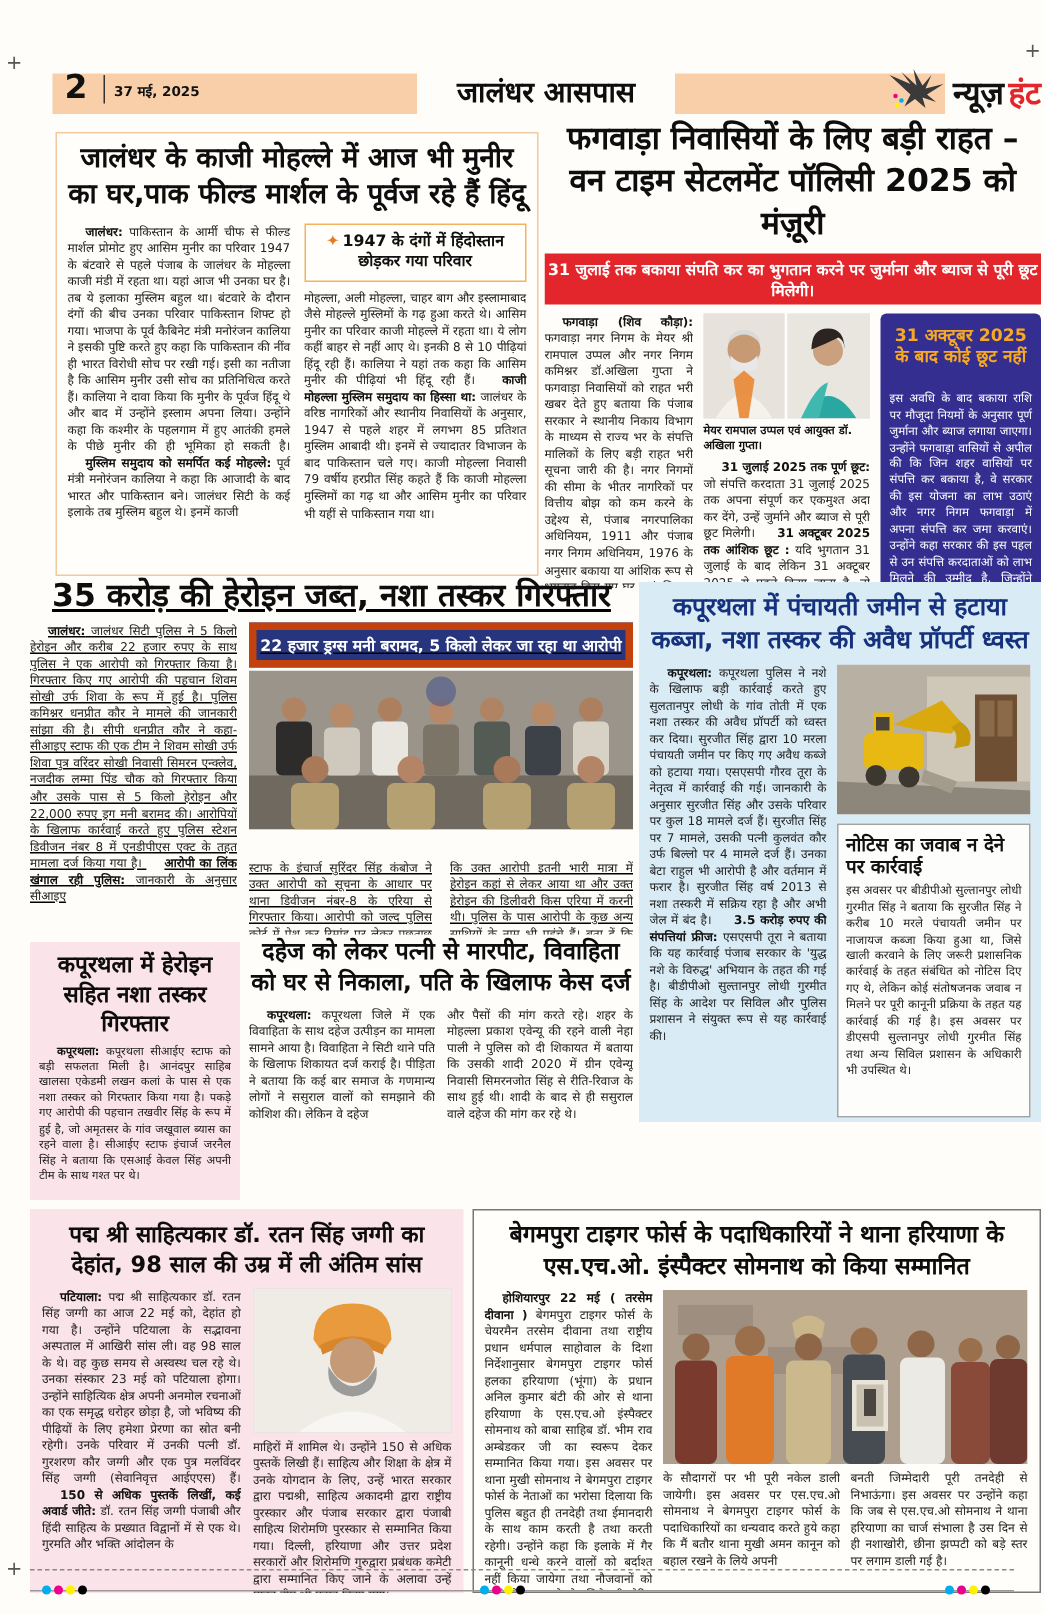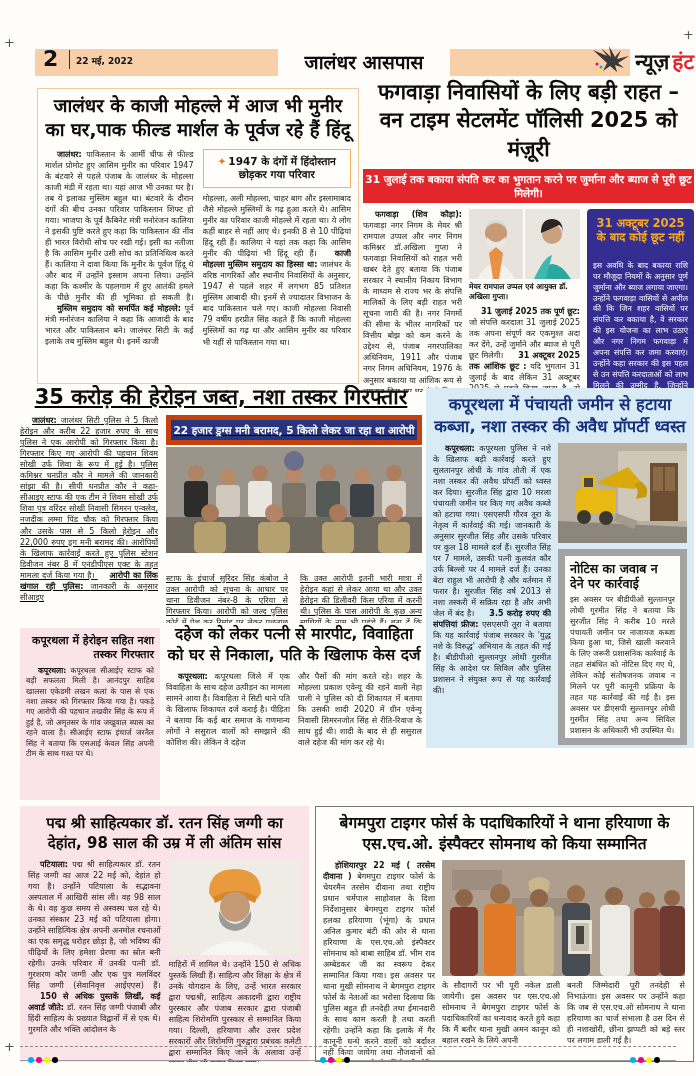--- a/index.html
+++ b/index.html
@@ -54,36 +54,36 @@
   .a3-body { display:flex; gap:8px; }
   .a3-left { width:138px; height:200px; }
   .a3-right { width:256px; }
   .strap { background:var(--strap_blue,#27357e); color:#fff; font-weight:700; font-size:10.5px; text-align:center; padding:3px 2px; border:5px solid #c2410c; }
   .a3-photo { margin-top:2px; }
   .a3-undercols { display:flex; gap:12px; margin-top:20px; height:78px; }
   .a3-undercols .c { flex:1; }
 
   
   .a4 { position:absolute; left:20px; top:628px; width:140px; height:172px; background:var(--pink,#fbe3ea); padding:6px 6px; overflow:hidden; }
-  .a4 .hl { font-size:11px; line-height:1.3; text-align:right; margin-bottom:3px; }
+  .a4 .hl { font-size:15px; line-height:1.3; text-align:center; margin-bottom:3px; }
   .a4 .bodytxt { font-size:7.6px; }
 
   
   .a5 { position:absolute; left:166px; top:624px; width:256px; height:178px; overflow:hidden; }
   .a5 .hl { font-size:15.5px; line-height:1.35; margin-bottom:5px; }
   .a5-cols { display:flex; gap:8px; height:110px; }
   .a5-cols .c { flex:1; }
 
   
   .a6 { position:absolute; left:426px; top:388px; width:268px; height:360px; background:var(--light_blue,#d9ecf6); padding:6px 7px; overflow:hidden; }
   .a6 .hl { font-size:16.5px; line-height:1.35; color:#15307c; margin-bottom:4px; }
   .a6-body { display:flex; gap:7px; }
   .a6-left { width:118px; height:292px; }
   .a6-right { width:129px; }
-  .noticebox { background:#fdfdfb; border:7px solid #a3a3a3; margin-top:6px; padding:5px 5px; height:196px; overflow:hidden; }
+  .noticebox { background:#fdfdfb; border:1px solid #a3a3a3; margin-top:6px; padding:5px 5px; height:196px; overflow:hidden; }
   .noticebox .nt-title { font-size:12.5px; font-weight:700; color:#111; line-height:1.25; margin-bottom:3px; }
   .noticebox .nt-text { font-size:7.8px; line-height:1.4; text-align:justify; color:#222; }
 
   
   .a7 { position:absolute; left:20px; top:806px; width:289px; height:256px; background:var(--pink,#fbe3ea); padding:7px 8px; overflow:hidden; }
   .a7 .hl { font-size:15px; line-height:1.35; margin-bottom:5px; }
   .a7-cols { display:flex; gap:8px; height:196px; }
   .a7-cols .c { flex:1; }
 
   
@@ -111,21 +111,21 @@
 
   <div class="crop" style="left:4px;top:36px;">+</div>
   <div class="crop" style="left:683px;top:28px;">+</div>
   <div class="crop" style="left:4px;top:1040px;">+</div>
   <div class="crop" style="left:683px;top:1040px;">+</div>
 
   <div class="hdr">
     <div class="hdr-bar"></div>
     <div class="hdr-pageno">2</div>
     <div class="hdr-sep"></div>
-    <div class="hdr-date">22 मई, 2022</div>
+    <div class="hdr-date">37 मई, 2025</div>
     <div class="hdr-title-box">
       <span class="hdr-title">जालंधर आसपास</span>
     </div>
     <div class="masthead">
       <span style="margin-right:4px;">
         <svg width="40" height="30" viewBox="0 0 40 30">
           <path d="M2 6 L16 12 L10 4 L20 13 L18 2 L24 13 L30 6 L26 15 L38 12 L27 19 L33 24 L24 21 L26 28 L19 22 L12 27 L16 19 Z" fill="#3a3a3a"></path>
           <circle cx="6" cy="20" r="1.5" fill="#ec008c"></circle>
             <circle cx="10" cy="23" r="1.5" fill="#00aeef"></circle>
             <circle cx="7" cy="26" r="1.5" fill="#fff200"></circle>

